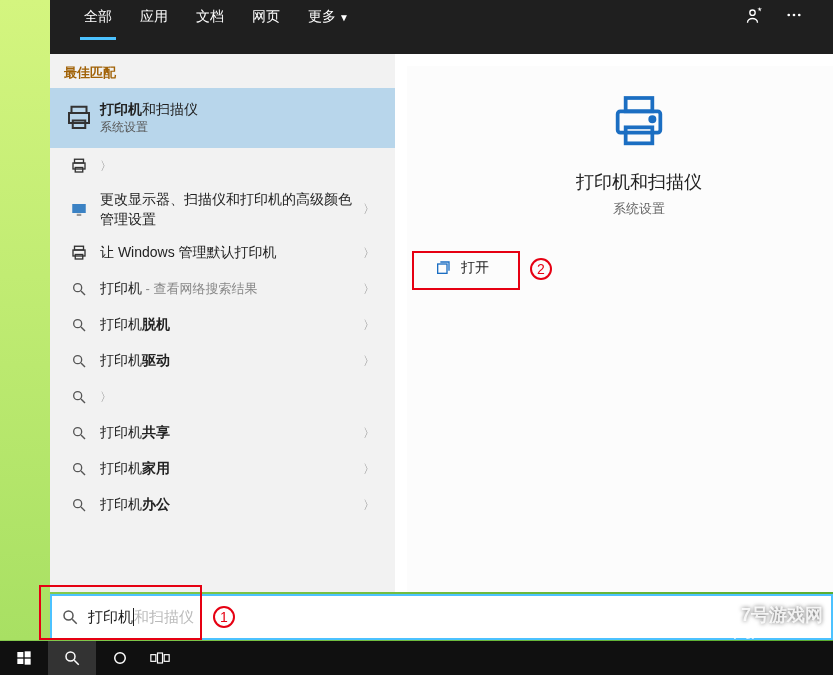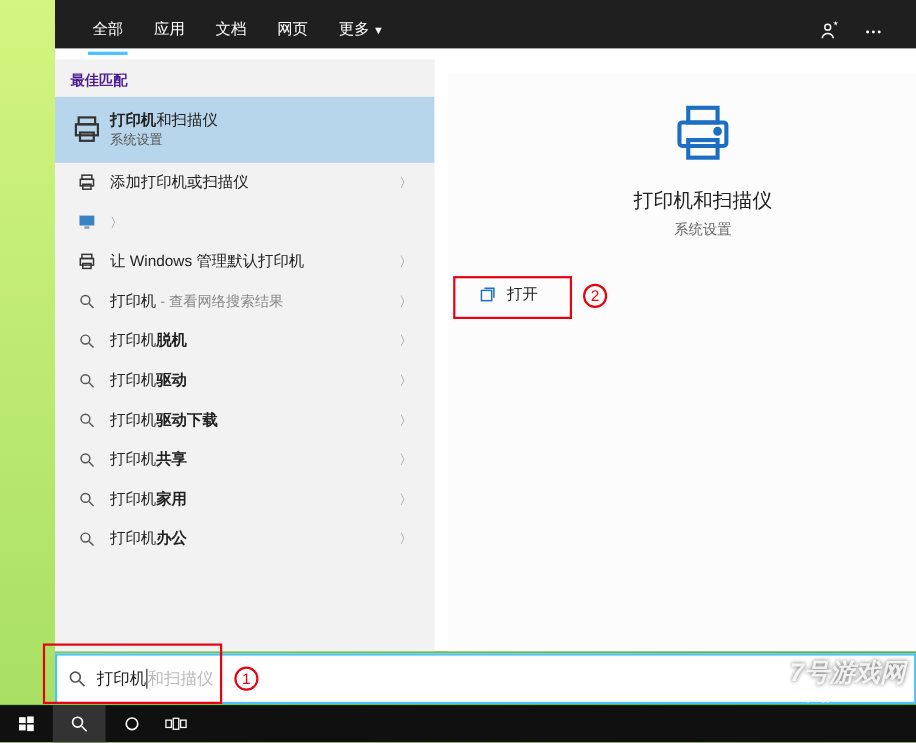--- a/index.html
+++ b/index.html
@@ -1,28 +1,28 @@
 <!DOCTYPE html>
 <html><head>
 <meta charset="utf-8">
 <style>
 * { margin: 0; padding: 0; box-sizing: border-box; font-family: "Microsoft YaHei", "Segoe UI", sans-serif; }
 body { width: 833px; height: 675px; overflow: hidden; background: linear-gradient(135deg, #a8e063 0%, #56ab2f 100%); position: relative; }
 .desktop-left { position: absolute; left: 0; top: 0; width: 50px; height: 640px; background: linear-gradient(to bottom, #d4f57f, #a8e063); }
 
 .search-flyout { position: absolute; left: 50px; top: 0; width: 783px; height: 592px; background: #fff; }
-.tabs { display: flex; align-items: flex-end; height: 44px; background: #1f1f1f; padding: 0 20px; position: relative; }
+.tabs { display: flex; align-items: flex-start; height: 54px; background: #1f1f1f; padding: 0 20px; position: relative; }
 .tab { color: #fff; font-size: 14px; padding: 8px 14px; cursor: pointer; position: relative; }
 .tab.active::after { content: ""; position: absolute; left: 10px; right: 10px; bottom: -6px; height: 3px; background: #4cc2ff; }
 .tab .chev { font-size: 10px; margin-left: 3px; }
 .tabs-spacer { flex: 1; }
 .tabs-icon { color: #fff; font-size: 18px; padding: 6px 10px; cursor: pointer; }
 
 .results-left { position: absolute; left: 0; top: 54px; width: 345px; height: 538px; background: #f2f2f2; overflow: hidden; }
-.section-label { font-size: 13px; font-weight: 600; color: #4c1d95; padding: 10px 14px 6px; }
+.section-label { font-size: 13px; font-weight: 600; color: #a16207; padding: 10px 14px 6px; }
 .result-item { display: flex; align-items: center; padding: 6px 14px; cursor: pointer; position: relative; min-height: 36px; }
 .result-item.highlighted { background: #b8d6eb; }
 .result-item.tall { min-height: 60px; }
 .ri-icon-wrap { width: 30px; display: flex; justify-content: center; align-items: center; flex-shrink: 0; }
 .ri-text { flex: 1; font-size: 14px; color: #222; padding-left: 6px; line-height: 1.4; }
 .ri-text .bold { font-weight: 600; }
 .ri-sub { font-size: 12px; color: #555; }
 .ri-secondary { font-size: 13px; color: #888; margin-top: 44px; }
 .ri-chev { color: #888; font-size: 12px; padding: 0 6px; }
 
@@ -96,31 +96,31 @@
 
 
     <div class="result-item">
       <div class="ri-icon-wrap">
           <svg width="18" height="18" viewBox="0 0 24 24" fill="none" stroke="#333" stroke-width="1.8">
             <rect x="6" y="3" width="12" height="5"></rect>
             <rect x="4" y="8" width="16" height="8"></rect>
             <rect x="7" y="14" width="10" height="6"></rect>
           </svg>
         </div>
-      <div class="ri-text">添加打印机或扫描仪</div>
       <div class="ri-chev">〉</div>
     </div>
 
     <div class="result-item">
       <div class="ri-icon-wrap">
           <svg width="18" height="18" viewBox="0 0 24 24">
             <rect x="3" y="4" width="18" height="12" fill="#3b82c4"></rect>
             <rect x="9" y="17" width="6" height="3" fill="#999"></rect>
           </svg>
         </div>
+      <div class="ri-text">更改显示器、扫描仪和打印机的高级颜色管理设置</div>
       <div class="ri-chev">〉</div>
     </div>
 
     <div class="result-item">
       <div class="ri-icon-wrap">
           <svg width="18" height="18" viewBox="0 0 24 24" fill="none" stroke="#333" stroke-width="1.8">
             <rect x="6" y="3" width="12" height="5"></rect>
             <rect x="4" y="8" width="16" height="8"></rect>
             <rect x="7" y="14" width="10" height="6"></rect>
           </svg>
@@ -160,21 +160,20 @@
       <div class="ri-text"><span>打印机</span><span class="bold">驱动</span></div>
       <div class="ri-chev">〉</div>
     </div>
     <div class="result-item">
       <div class="ri-icon-wrap">
           <svg width="16" height="16" viewBox="0 0 24 24" fill="none" stroke="#555" stroke-width="2">
             <circle cx="10" cy="10" r="6"></circle>
             <line x1="15" y1="15" x2="21" y2="21"></line>
           </svg>
         </div>
-      <div class="ri-text"><span>打印机</span><span class="bold">驱动下载</span></div>
       <div class="ri-chev">〉</div>
     </div>
     <div class="result-item">
       <div class="ri-icon-wrap">
           <svg width="16" height="16" viewBox="0 0 24 24" fill="none" stroke="#555" stroke-width="2">
             <circle cx="10" cy="10" r="6"></circle>
             <line x1="15" y1="15" x2="21" y2="21"></line>
           </svg>
         </div>
       <div class="ri-text"><span>打印机</span><span class="bold">共享</span></div>
@@ -269,15 +268,15 @@
   <div class="tb-btn" style="width:32px">
     <svg width="20" height="14" viewBox="0 0 24 14" fill="none" stroke="#fff" stroke-width="1.4">
         <rect x="1" y="3" width="6" height="8"></rect>
         <rect x="9" y="1" width="6" height="12"></rect>
         <rect x="17" y="3" width="6" height="8"></rect>
       </svg>
   </div>
 </div>
 
 <div class="watermark">
-  <div style="font-size:23px;font-weight:700;font-style:italic;text-shadow:0 0 4px rgba(0,0,0,0.6)">7号游戏网</div>
+  <div style="font-size:18px;font-weight:700;text-shadow:0 0 4px rgba(0,0,0,0.6)">7号游戏网</div>
   <div>jingyan.baidu.com</div>
 </div>
 
 </body></html>

